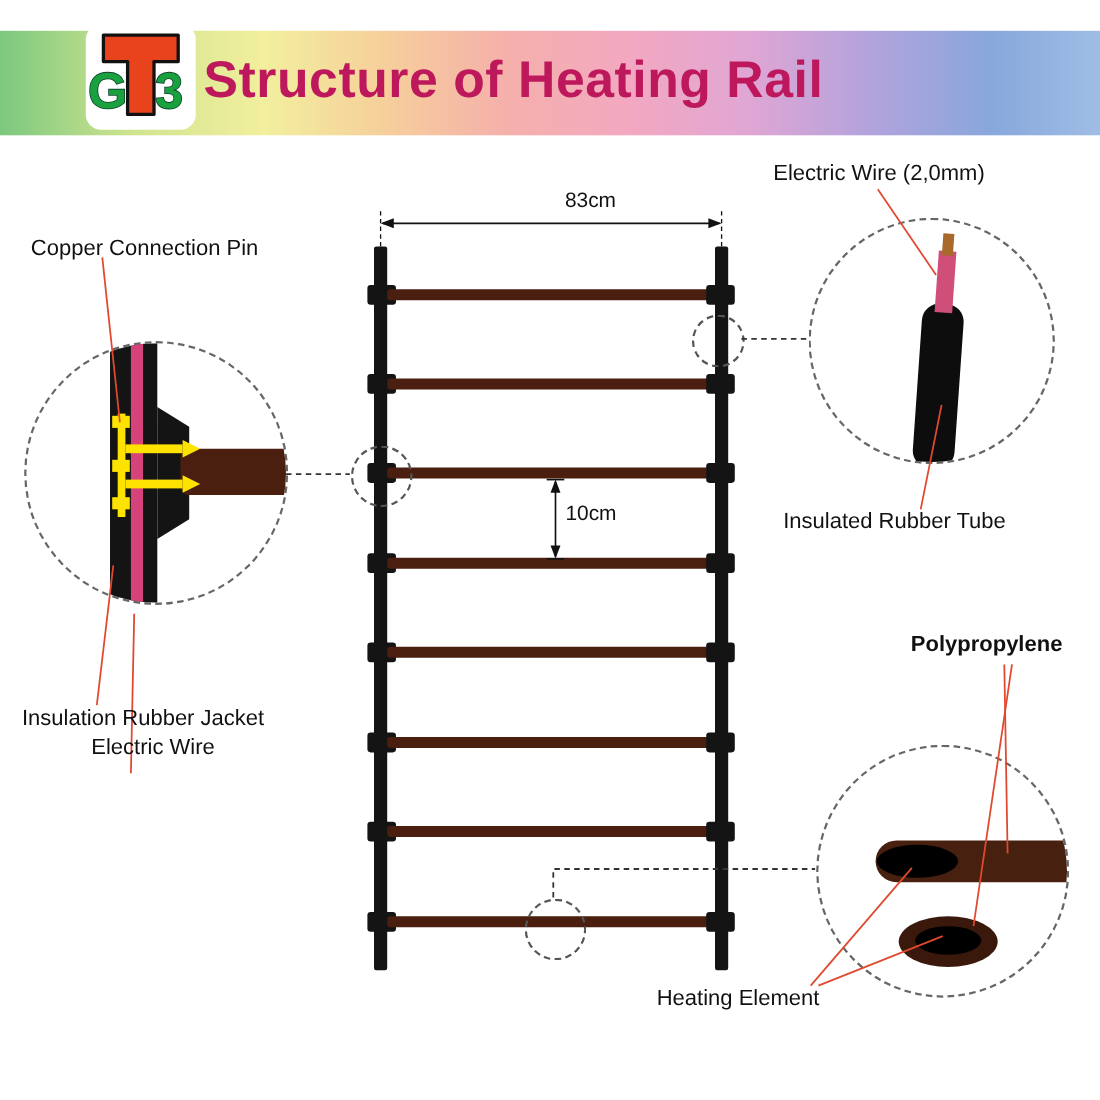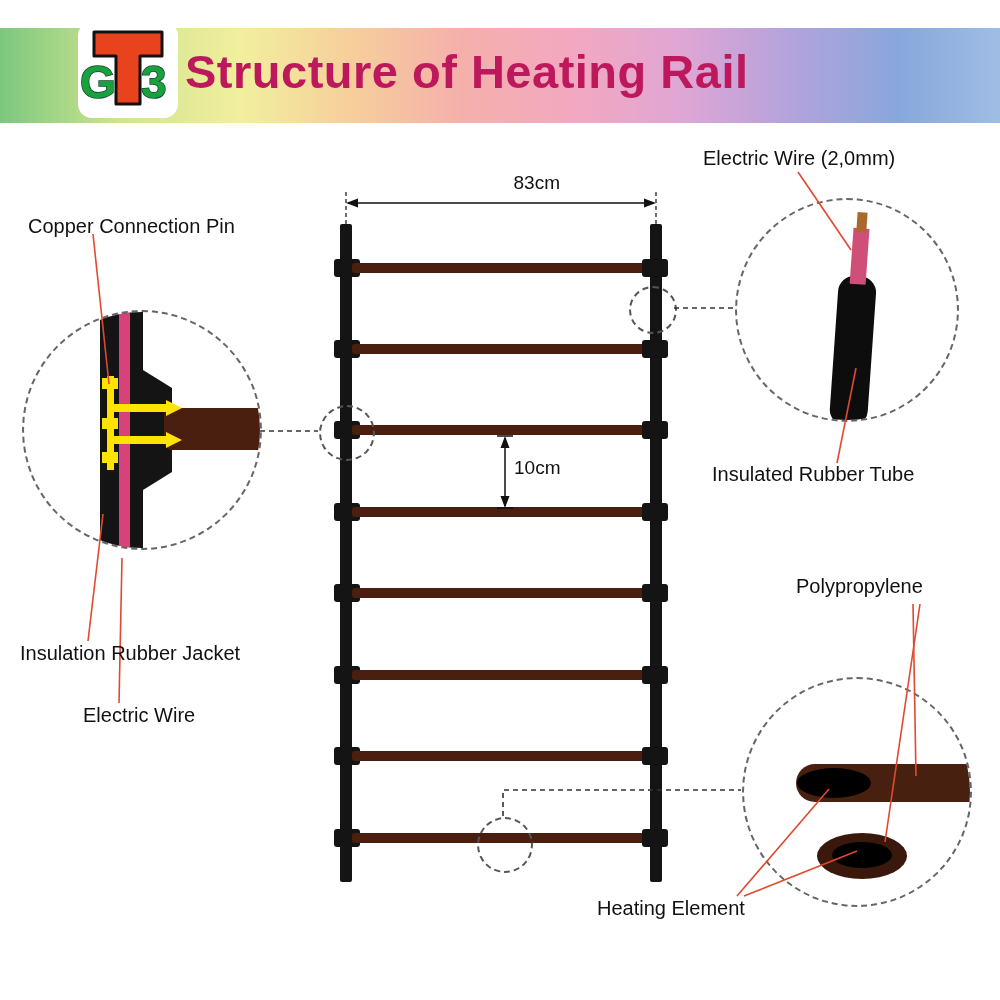--- a/index.html
+++ b/index.html
@@ -42,24 +42,24 @@
   .overlay{position:absolute;left:0;top:0;pointer-events:none;}
   .dim{stroke:#111;stroke-width:1.5;}
   .ext{stroke:#111;stroke-width:1.2;stroke-dasharray:4 3;}
   .dash{stroke:#333;stroke-width:1.6;stroke-dasharray:5 4;fill:none;}
   .leader{stroke:var(--leader,#e0492f);stroke-width:1.6;}
 
   
   .lbl{position:absolute;font-size:20px;color:#111;white-space:nowrap;}
   #lbl-copper{left:28px;top:215px;}
   #lbl-jacket{left:20px;top:642px;text-align:right;}
-  #lbl-ewire{left:83px;top:704px;}
+  #lbl-ewire{left:83px;top:668px;}
   #lbl-ewire2{left:703px;top:147px;}
   #lbl-tube{left:712px;top:463px;}
-  #lbl-poly{left:796px;top:575px;}
+  #lbl-poly{left:828px;top:575px;font-weight:bold;}
   #lbl-heat{left:597px;top:894px;line-height:28px;}
   #dim-83{left:440px;top:172px;width:120px;text-align:right;font-size:19px;}
   #dim-10{left:514px;top:457px;font-size:19px;}
 </style>
 </head>
 <body>
 
 <div class="stage" style="--leader: #e0492f; --rail: #141414; --rung: #4a1f10;">
 
   <div class="header-band"></div>

